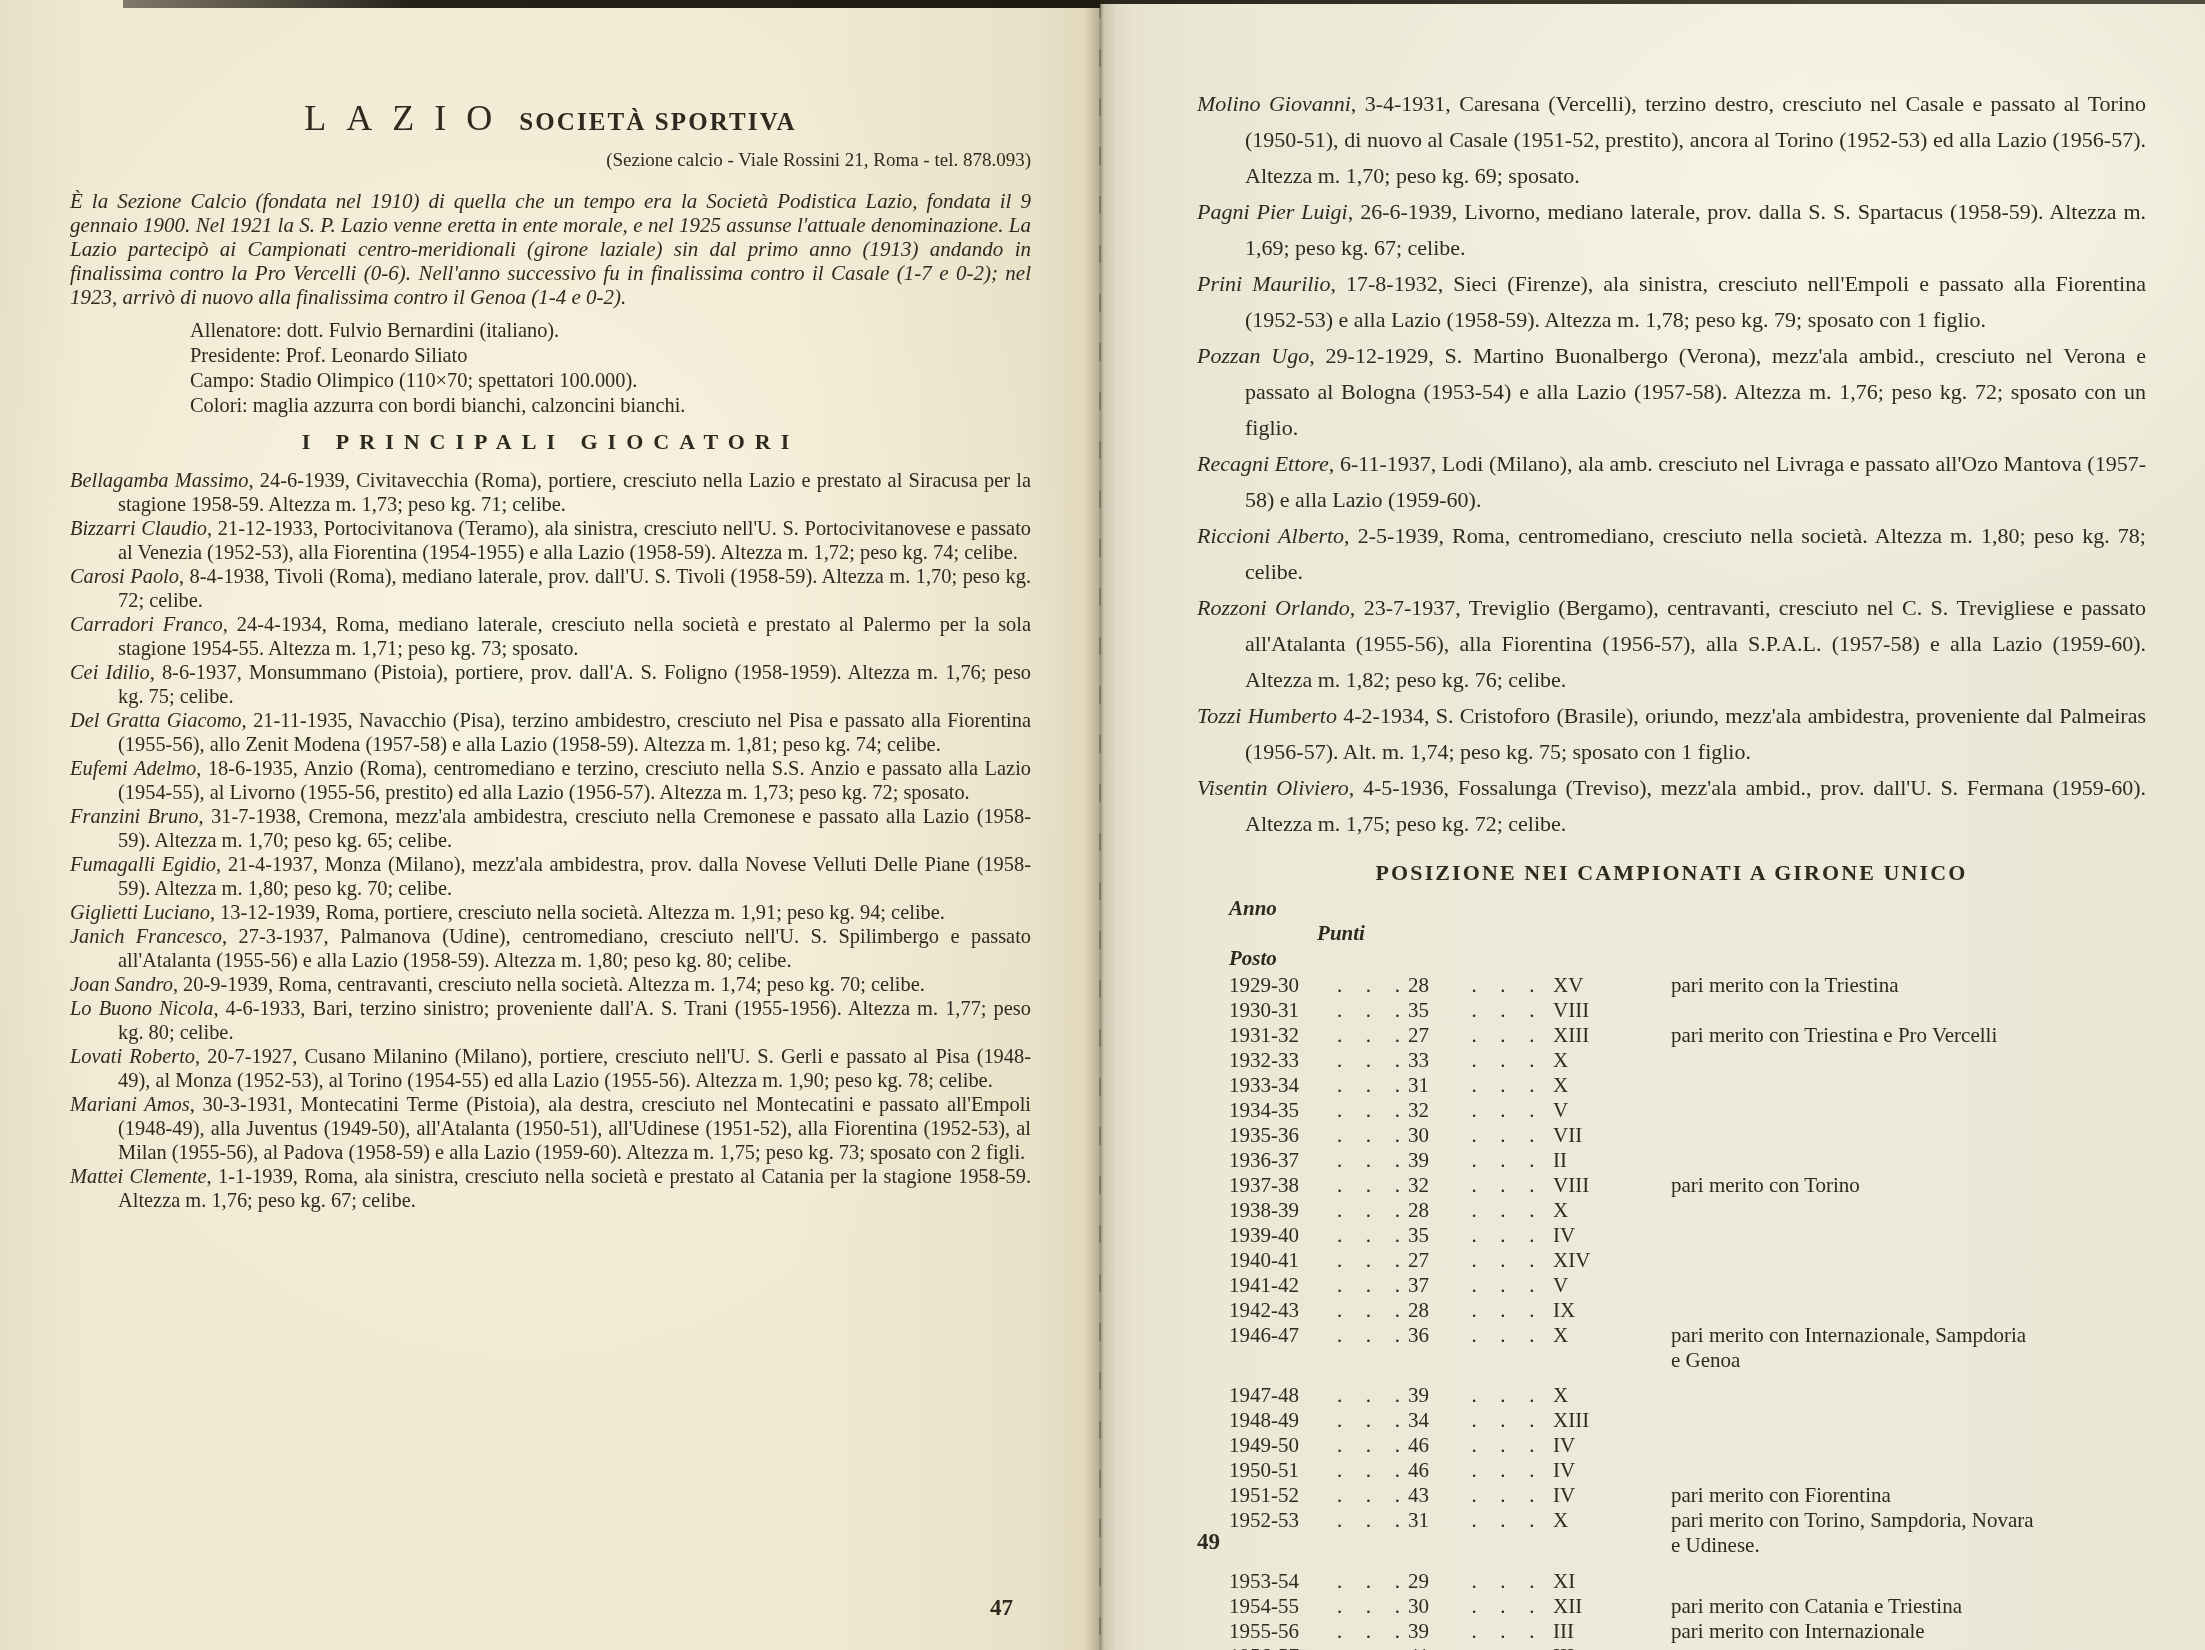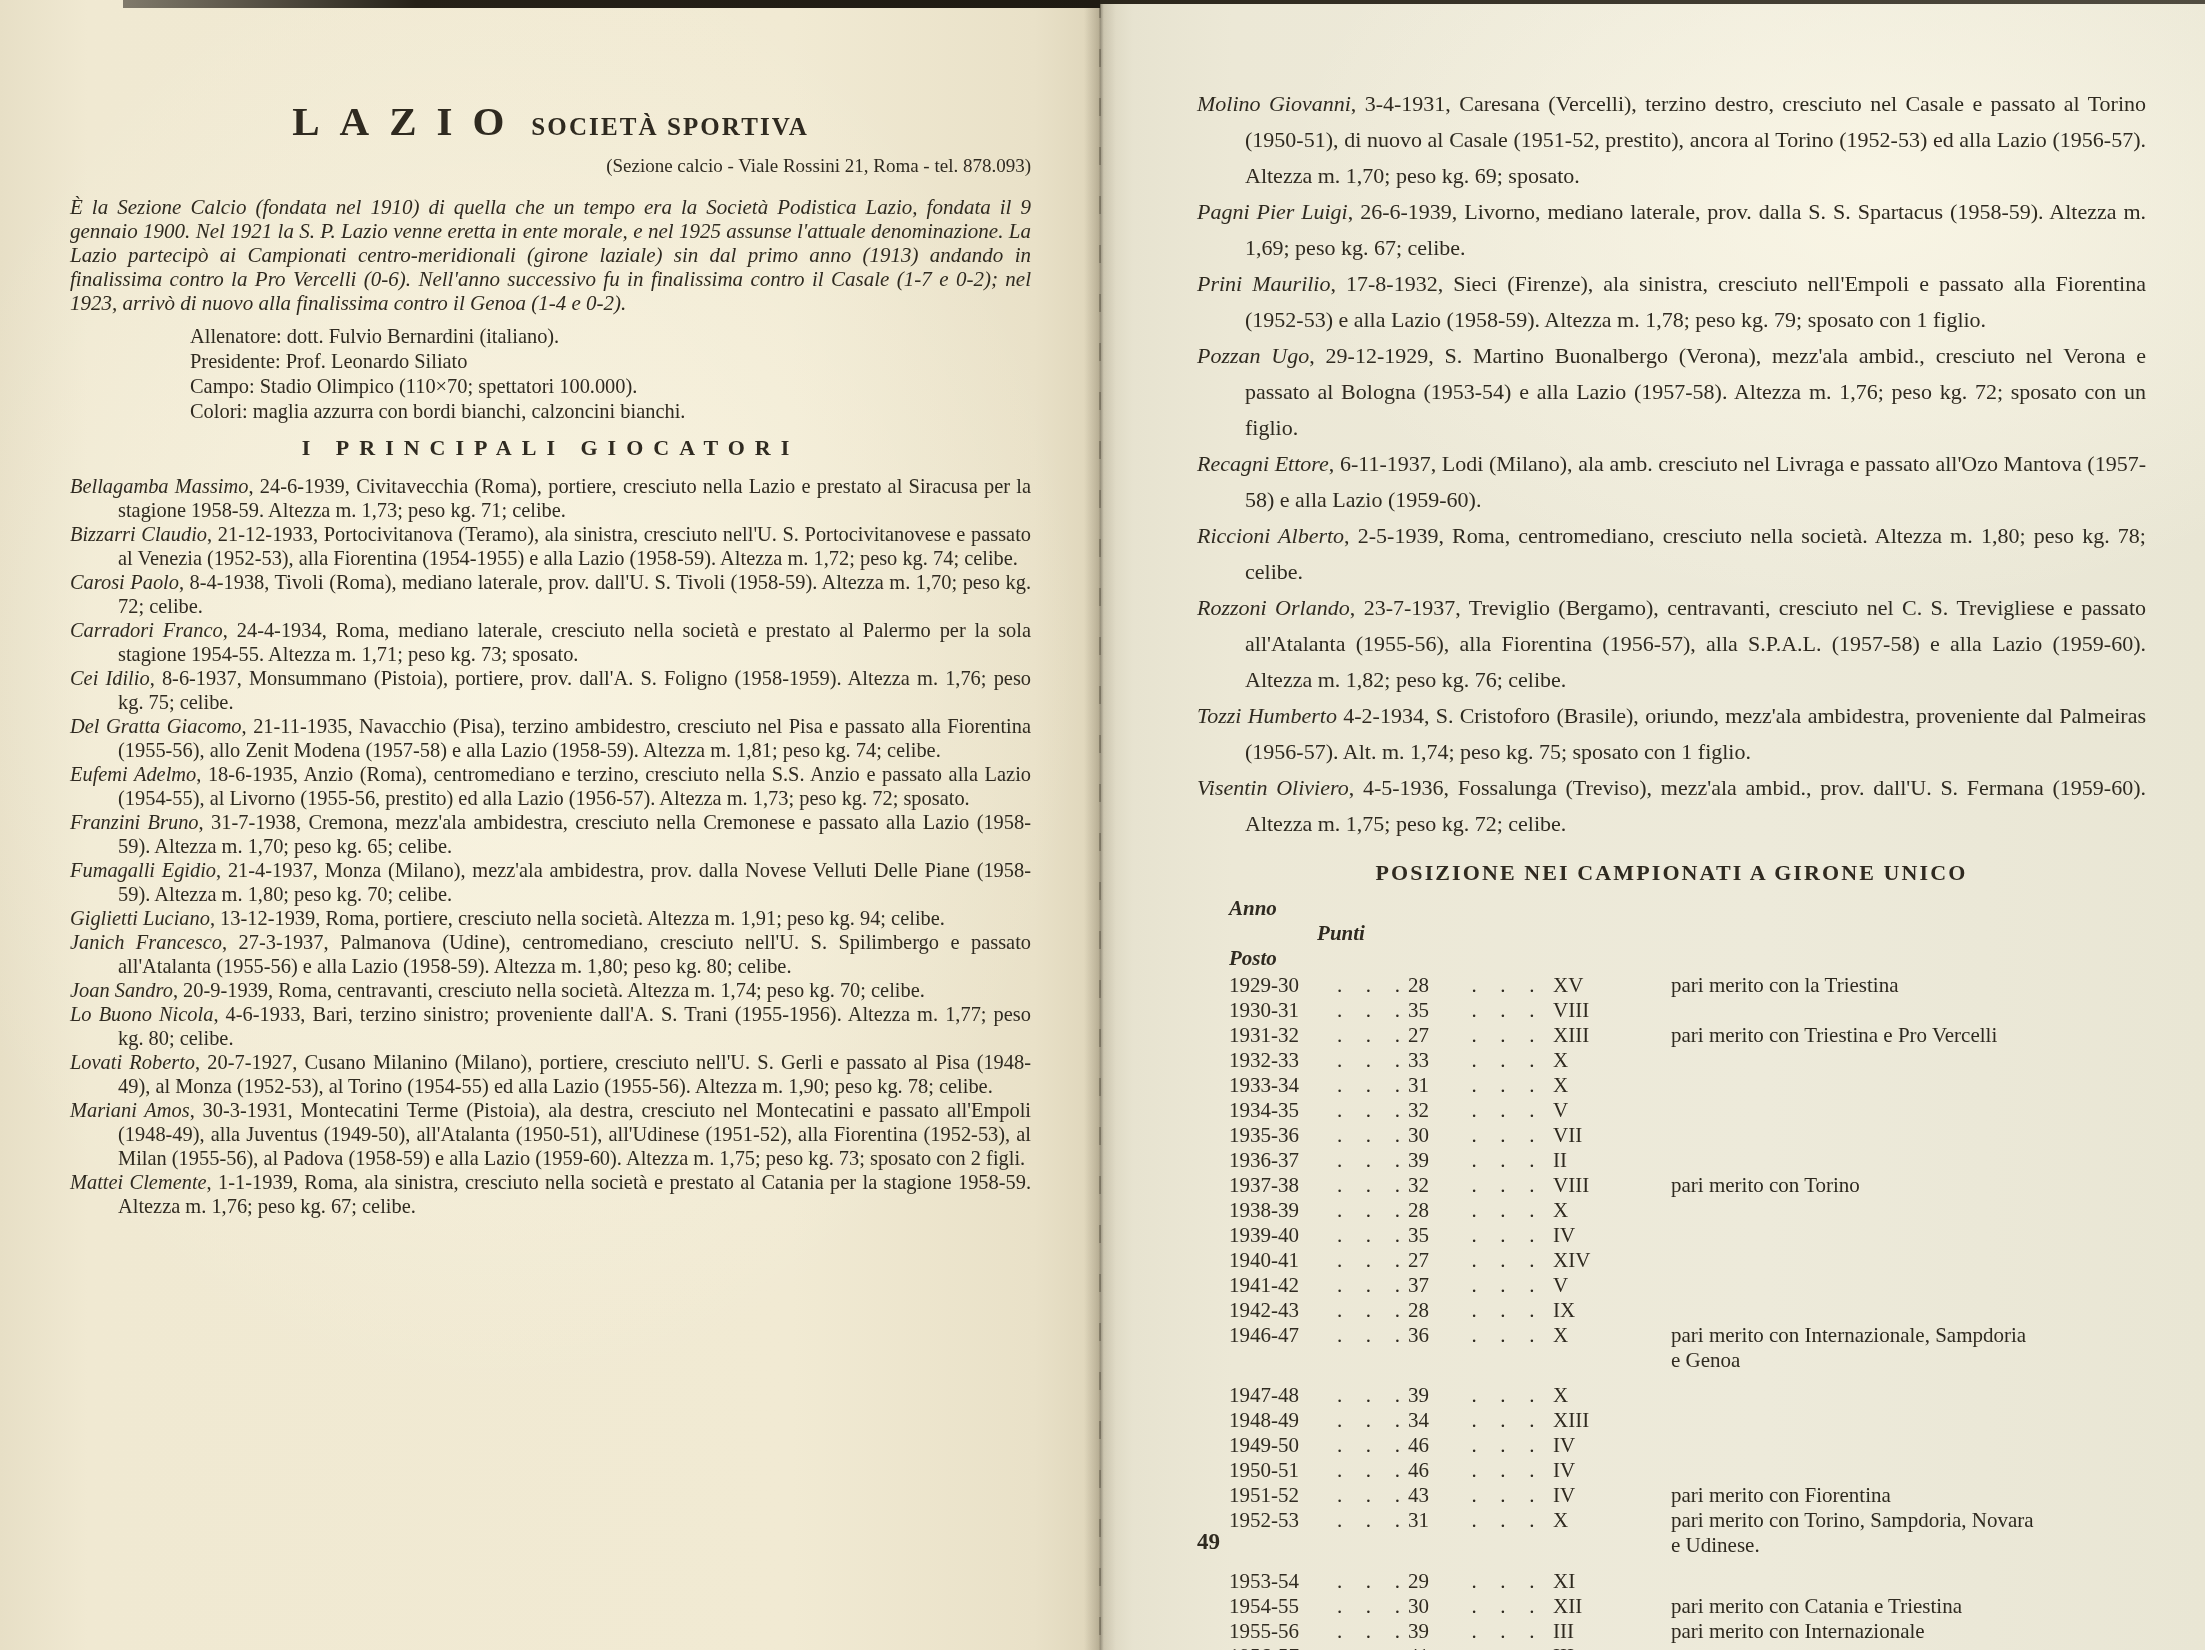--- a/index.html
+++ b/index.html
@@ -36,21 +36,21 @@
   .top-strip-left{position:absolute;left:123px;top:0;width:977px;height:7.7px;background:linear-gradient(90deg,rgba(35,30,22,.55),#262118 30%,#1e1a12);}
   .top-strip-right{position:absolute;left:1100px;top:0;width:1105px;height:4.2px;background:linear-gradient(90deg,#2a251b,rgba(42,37,27,.8));}
   .entry{
     margin:0;padding-left:48px;text-indent:-48px;
     text-align:justify;
   }
   .pname{font-style:italic;}
   
   .lp-content{position:absolute;left:70px;top:97px;width:961px;}
   .lp-title-row{text-align:center;white-space:nowrap;margin:0 0 10px 0;}
-  .lp-title{font-size:41px;font-weight:bold;letter-spacing:20px;}
+  .lp-title{font-size:36px;font-weight:normal;letter-spacing:20px;}
   .lp-subtitle{font-size:25px;font-weight:bold;letter-spacing:2.1px;margin-left:4.2px;}
   .lp-address{text-align:right;font-size:19px;margin:0 0 18.3px 0;}
   .lp-intro{font-size:21px;line-height:24px;font-style:italic;text-align:justify;margin:0 0 8.4px 0;}
   .lp-info{margin:0 0 0 120px;font-size:20.4px;line-height:25px;}
   .lp-info p{margin:0;}
   .lp-players-heading{
     text-align:center;font-size:22px;font-weight:bold;letter-spacing:10px;
     margin:11.3px 0 12.7px 0;
   }
   .lp-players{font-size:20.4px;line-height:24px;}
@@ -116,20 +116,21 @@
         <p class="entry"><span class="pname">Fumagalli Egidio</span><span>, 21-4-1937, Monza (Milano), mezz'ala ambidestra, prov. dalla Novese Velluti Delle Piane (1958-59). Altezza m. 1,80; peso kg. 70; celibe.</span></p>
         <p class="entry"><span class="pname">Giglietti Luciano</span><span>, 13-12-1939, Roma, portiere, cresciuto nella società. Altezza m. 1,91; peso kg. 94; celibe.</span></p>
         <p class="entry"><span class="pname">Janich Francesco</span><span>, 27-3-1937, Palmanova (Udine), centromediano, cresciuto nell'U. S. Spilimbergo e passato all'Atalanta (1955-56) e alla Lazio (1958-59). Altezza m. 1,80; peso kg. 80; celibe.</span></p>
         <p class="entry"><span class="pname">Joan Sandro</span><span>, 20-9-1939, Roma, centravanti, cresciuto nella società. Altezza m. 1,74; peso kg. 70; celibe.</span></p>
         <p class="entry"><span class="pname">Lo Buono Nicola</span><span>, 4-6-1933, Bari, terzino sinistro; proveniente dall'A. S. Trani (1955-1956). Altezza m. 1,77; peso kg. 80; celibe.</span></p>
         <p class="entry"><span class="pname">Lovati Roberto</span><span>, 20-7-1927, Cusano Milanino (Milano), portiere, cresciuto nell'U. S. Gerli e passato al Pisa (1948-49), al Monza (1952-53), al Torino (1954-55) ed alla Lazio (1955-56). Altezza m. 1,90; peso kg. 78; celibe.</span></p>
         <p class="entry"><span class="pname">Mariani Amos</span><span>, 30-3-1931, Montecatini Terme (Pistoia), ala destra, cresciuto nel Montecatini e passato all'Empoli (1948-49), alla Juventus (1949-50), all'Atalanta (1950-51), all'Udinese (1951-52), alla Fiorentina (1952-53), al Milan (1955-56), al Padova (1958-59) e alla Lazio (1959-60). Altezza m. 1,75; peso kg. 73; sposato con 2 figli.</span></p>
         <p class="entry"><span class="pname">Mattei Clemente</span><span>, 1-1-1939, Roma, ala sinistra, cresciuto nella società e prestato al Catania per la stagione 1958-59. Altezza m. 1,76; peso kg. 67; celibe.</span></p>
       </div>
   </div>
+  <div class="page-num page-num-left">47</div>
 
   <div class="rp-content">
     <div class="rp-players">
         <p class="entry"><span class="pname">Molino Giovanni</span><span>, 3-4-1931, Caresana (Vercelli), terzino destro, cresciuto nel Casale e passato al Torino (1950-51), di nuovo al Casale (1951-52, prestito), ancora al Torino (1952-53) ed alla Lazio (1956-57). Altezza m. 1,70; peso kg. 69; sposato.</span></p>
         <p class="entry"><span class="pname">Pagni Pier Luigi</span><span>, 26-6-1939, Livorno, mediano laterale, prov. dalla S. S. Spartacus (1958-59). Altezza m. 1,69; peso kg. 67; celibe.</span></p>
         <p class="entry"><span class="pname">Prini Maurilio</span><span>, 17-8-1932, Sieci (Firenze), ala sinistra, cresciuto nell'Empoli e passato alla Fiorentina (1952-53) e alla Lazio (1958-59). Altezza m. 1,78; peso kg. 79; sposato con 1 figlio.</span></p>
         <p class="entry"><span class="pname">Pozzan Ugo</span><span>, 29-12-1929, S. Martino Buonalbergo (Verona), mezz'ala ambid., cresciuto nel Verona e passato al Bologna (1953-54) e alla Lazio (1957-58). Altezza m. 1,76; peso kg. 72; sposato con un figlio.</span></p>
         <p class="entry"><span class="pname">Recagni Ettore</span><span>, 6-11-1937, Lodi (Milano), ala amb. cresciuto nel Livraga e passato all'Ozo Mantova (1957-58) e alla Lazio (1959-60).</span></p>
         <p class="entry"><span class="pname">Riccioni Alberto</span><span>, 2-5-1939, Roma, centromediano, cresciuto nella società. Altezza m. 1,80; peso kg. 78; celibe.</span></p>
         <p class="entry"><span class="pname">Rozzoni Orlando</span><span>, 23-7-1937, Treviglio (Bergamo), centravanti, cresciuto nel C. S. Trevigliese e passato all'Atalanta (1955-56), alla Fiorentina (1956-57), alla S.P.A.L. (1957-58) e alla Lazio (1959-60). Altezza m. 1,82; peso kg. 76; celibe.</span></p>

